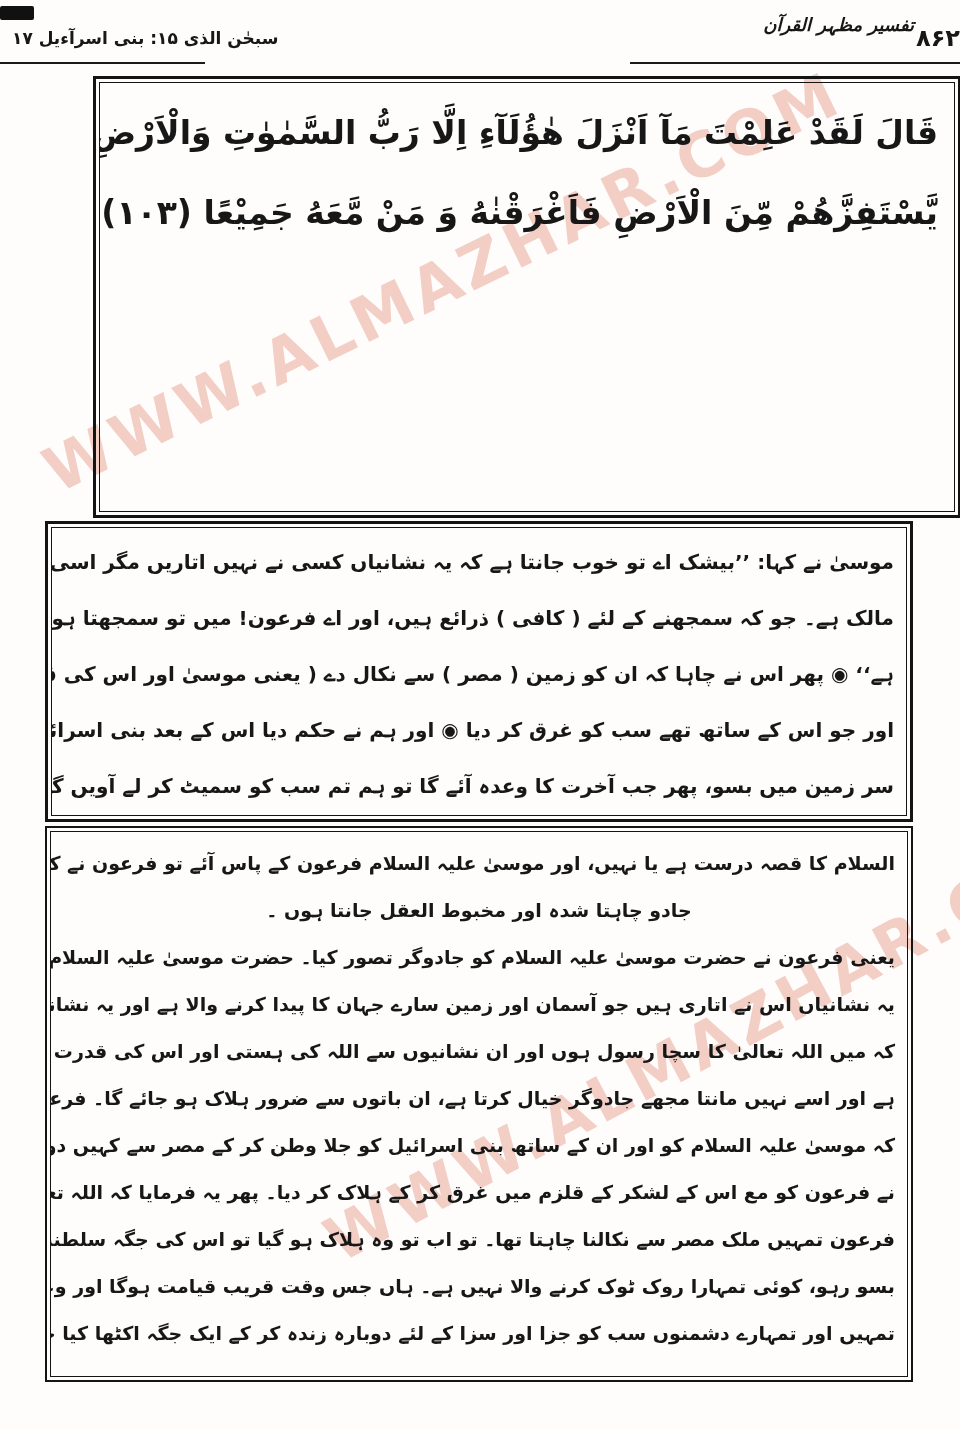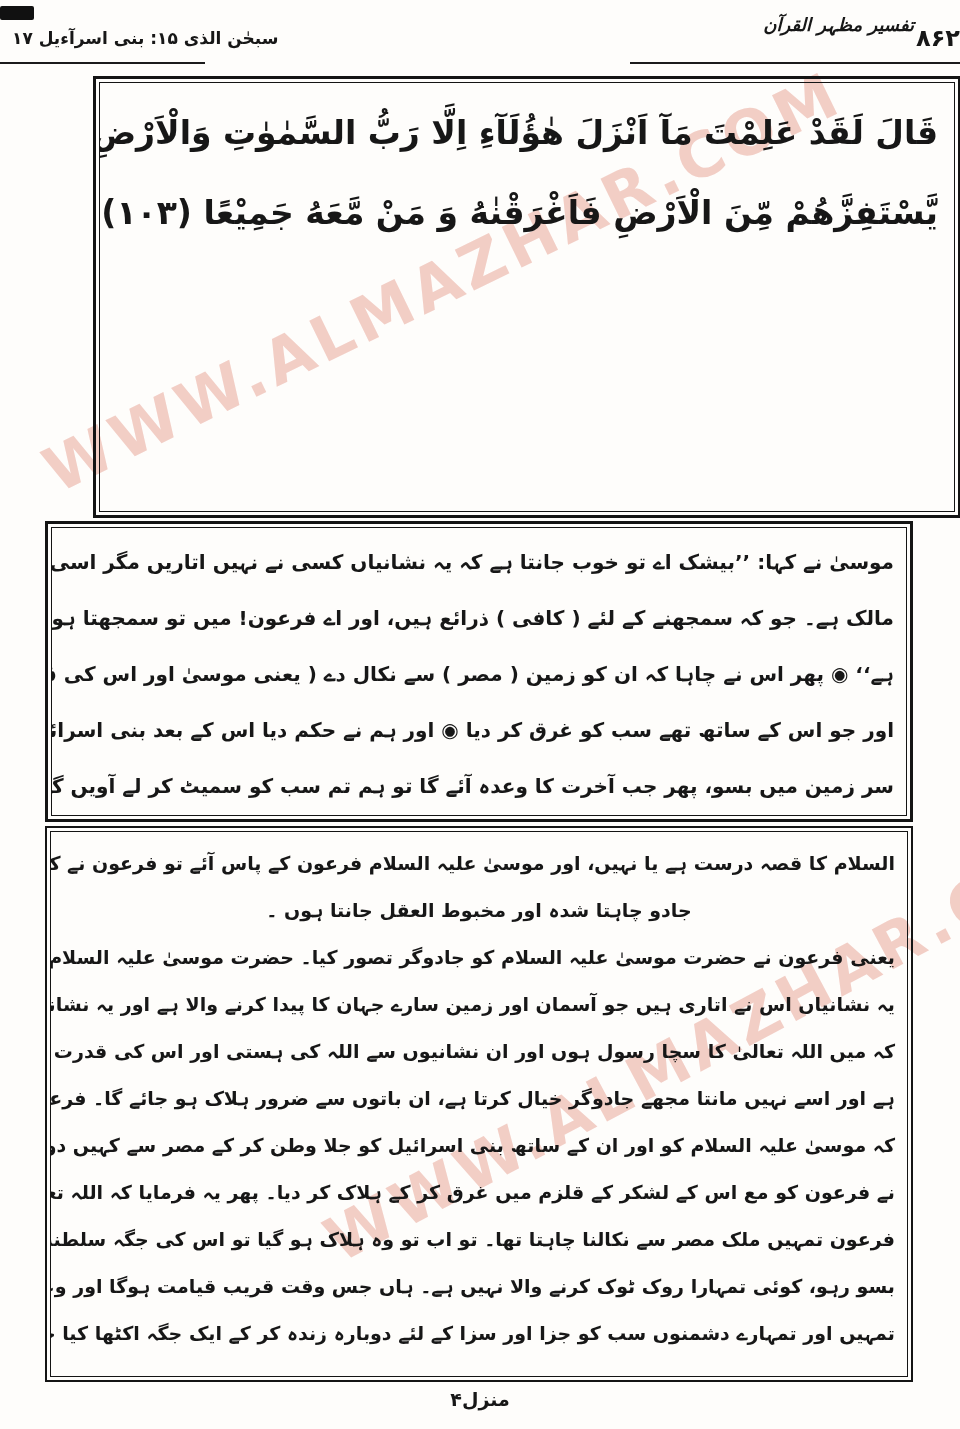--- a/index.html
+++ b/index.html
@@ -133,15 +133,14 @@
       <div class="cline">کہ میں اللہ تعالیٰ کا سچا رسول ہوں اور ان نشانیوں سے اللہ کی ہستی اور اس کی قدرت کا پورا پورا پتہ چلتا ہے۔ تو جو اس کا انکار کرتا</div>
       <div class="cline">ہے اور اسے نہیں مانتا مجھے جادوگر خیال کرتا ہے، ان باتوں سے ضرور ہلاک ہو جائے گا۔ فرعون نے اس بات کو سن کر یہ ارادہ کیا</div>
       <div class="cline">کہ موسیٰ علیہ السلام کو اور ان کے ساتھ بنی اسرائیل کو جلا وطن کر کے مصر سے کہیں دور نکال دیوے گا مگر اللہ عالم الغیب ہے اس</div>
       <div class="cline">نے فرعون کو مع اس کے لشکر کے قلزم میں غرق کر کے ہلاک کر دیا۔ پھر یہ فرمایا کہ اللہ تعالیٰ نے بنی اسرائیل کو یہ حکم دے دیا کہ</div>
       <div class="cline">فرعون تمہیں ملک مصر سے نکالنا چاہتا تھا۔ تو اب تو وہ ہلاک ہو گیا تو اس کی جگہ سلطنت کرو اور مشرق سے مغرب تک جہاں چاہو</div>
       <div class="cline">بسو رہو، کوئی تمہارا روک ٹوک کرنے والا نہیں ہے۔ ہاں جس وقت قریب قیامت ہوگا اور وعدہ کا دن آ جاوے گا اس وقت</div>
       <div class="cline">تمہیں اور تمہارے دشمنوں سب کو جزا اور سزا کے لئے دوبارہ زندہ کر کے ایک جگہ اکٹھا کیا جاوے گا ۔</div>
     </div>
   </div>
 
-  <div class="footer">منزل۴</div>
 
 </div>
 
 </body></html>

